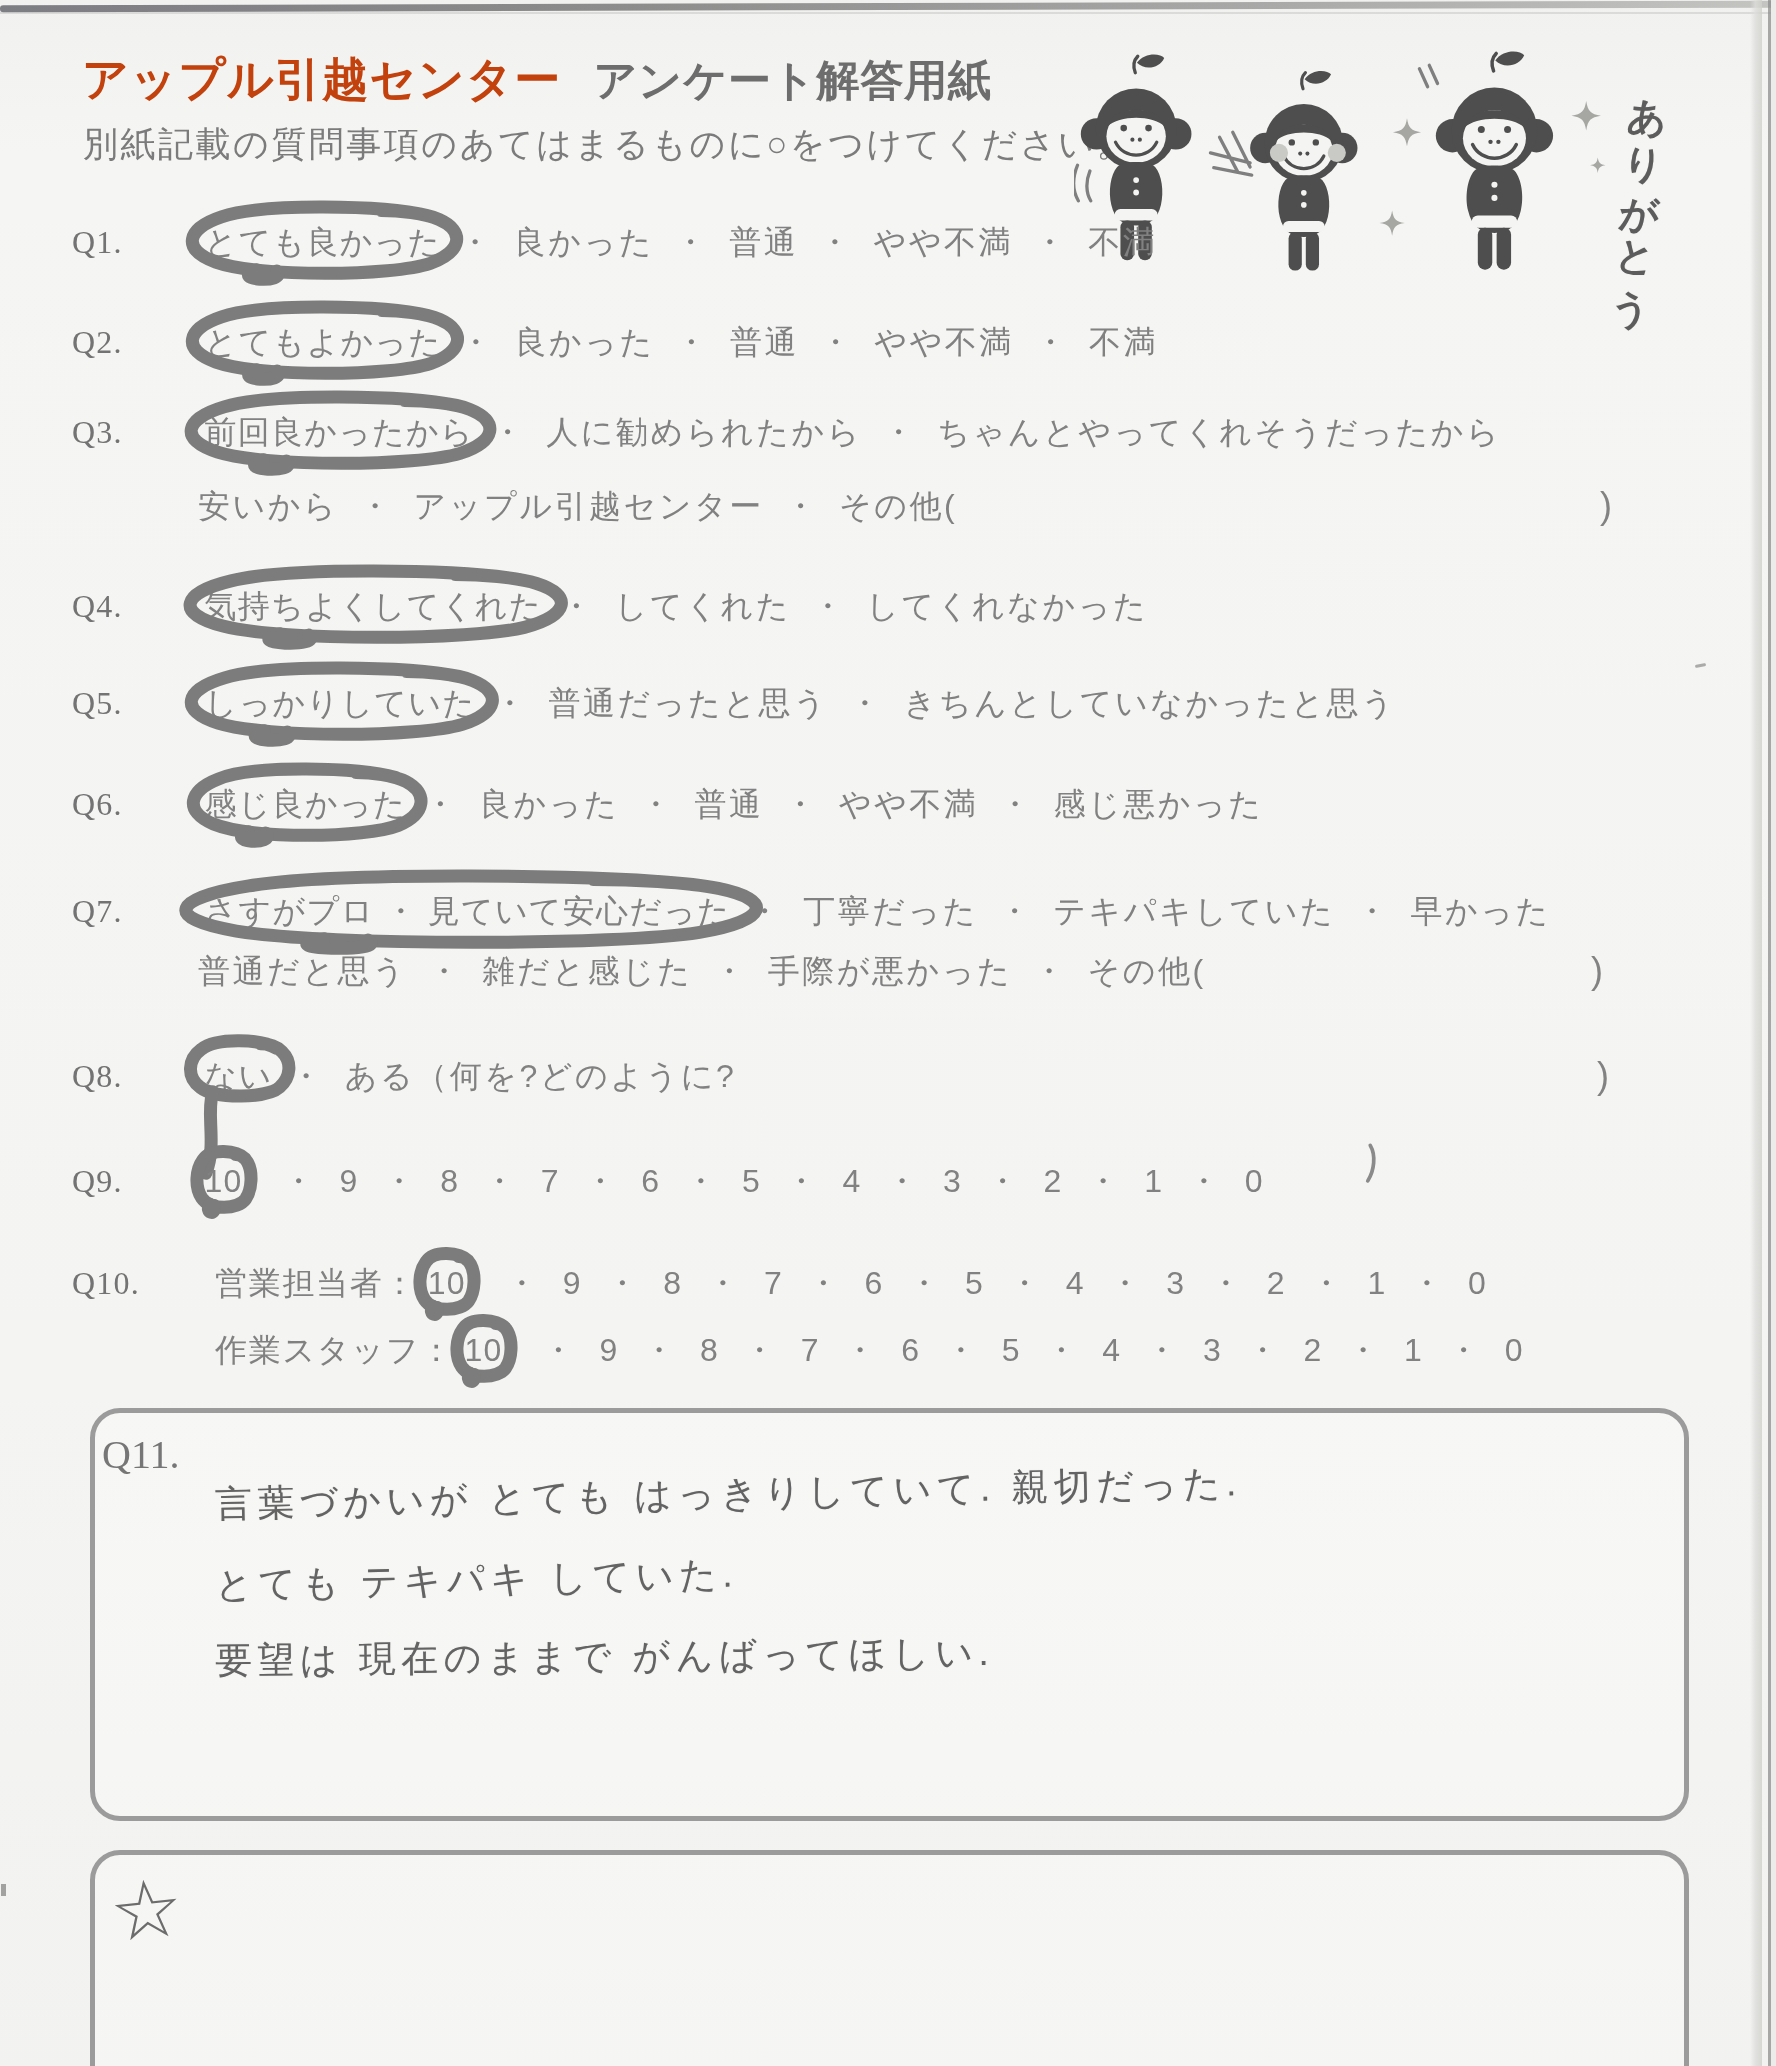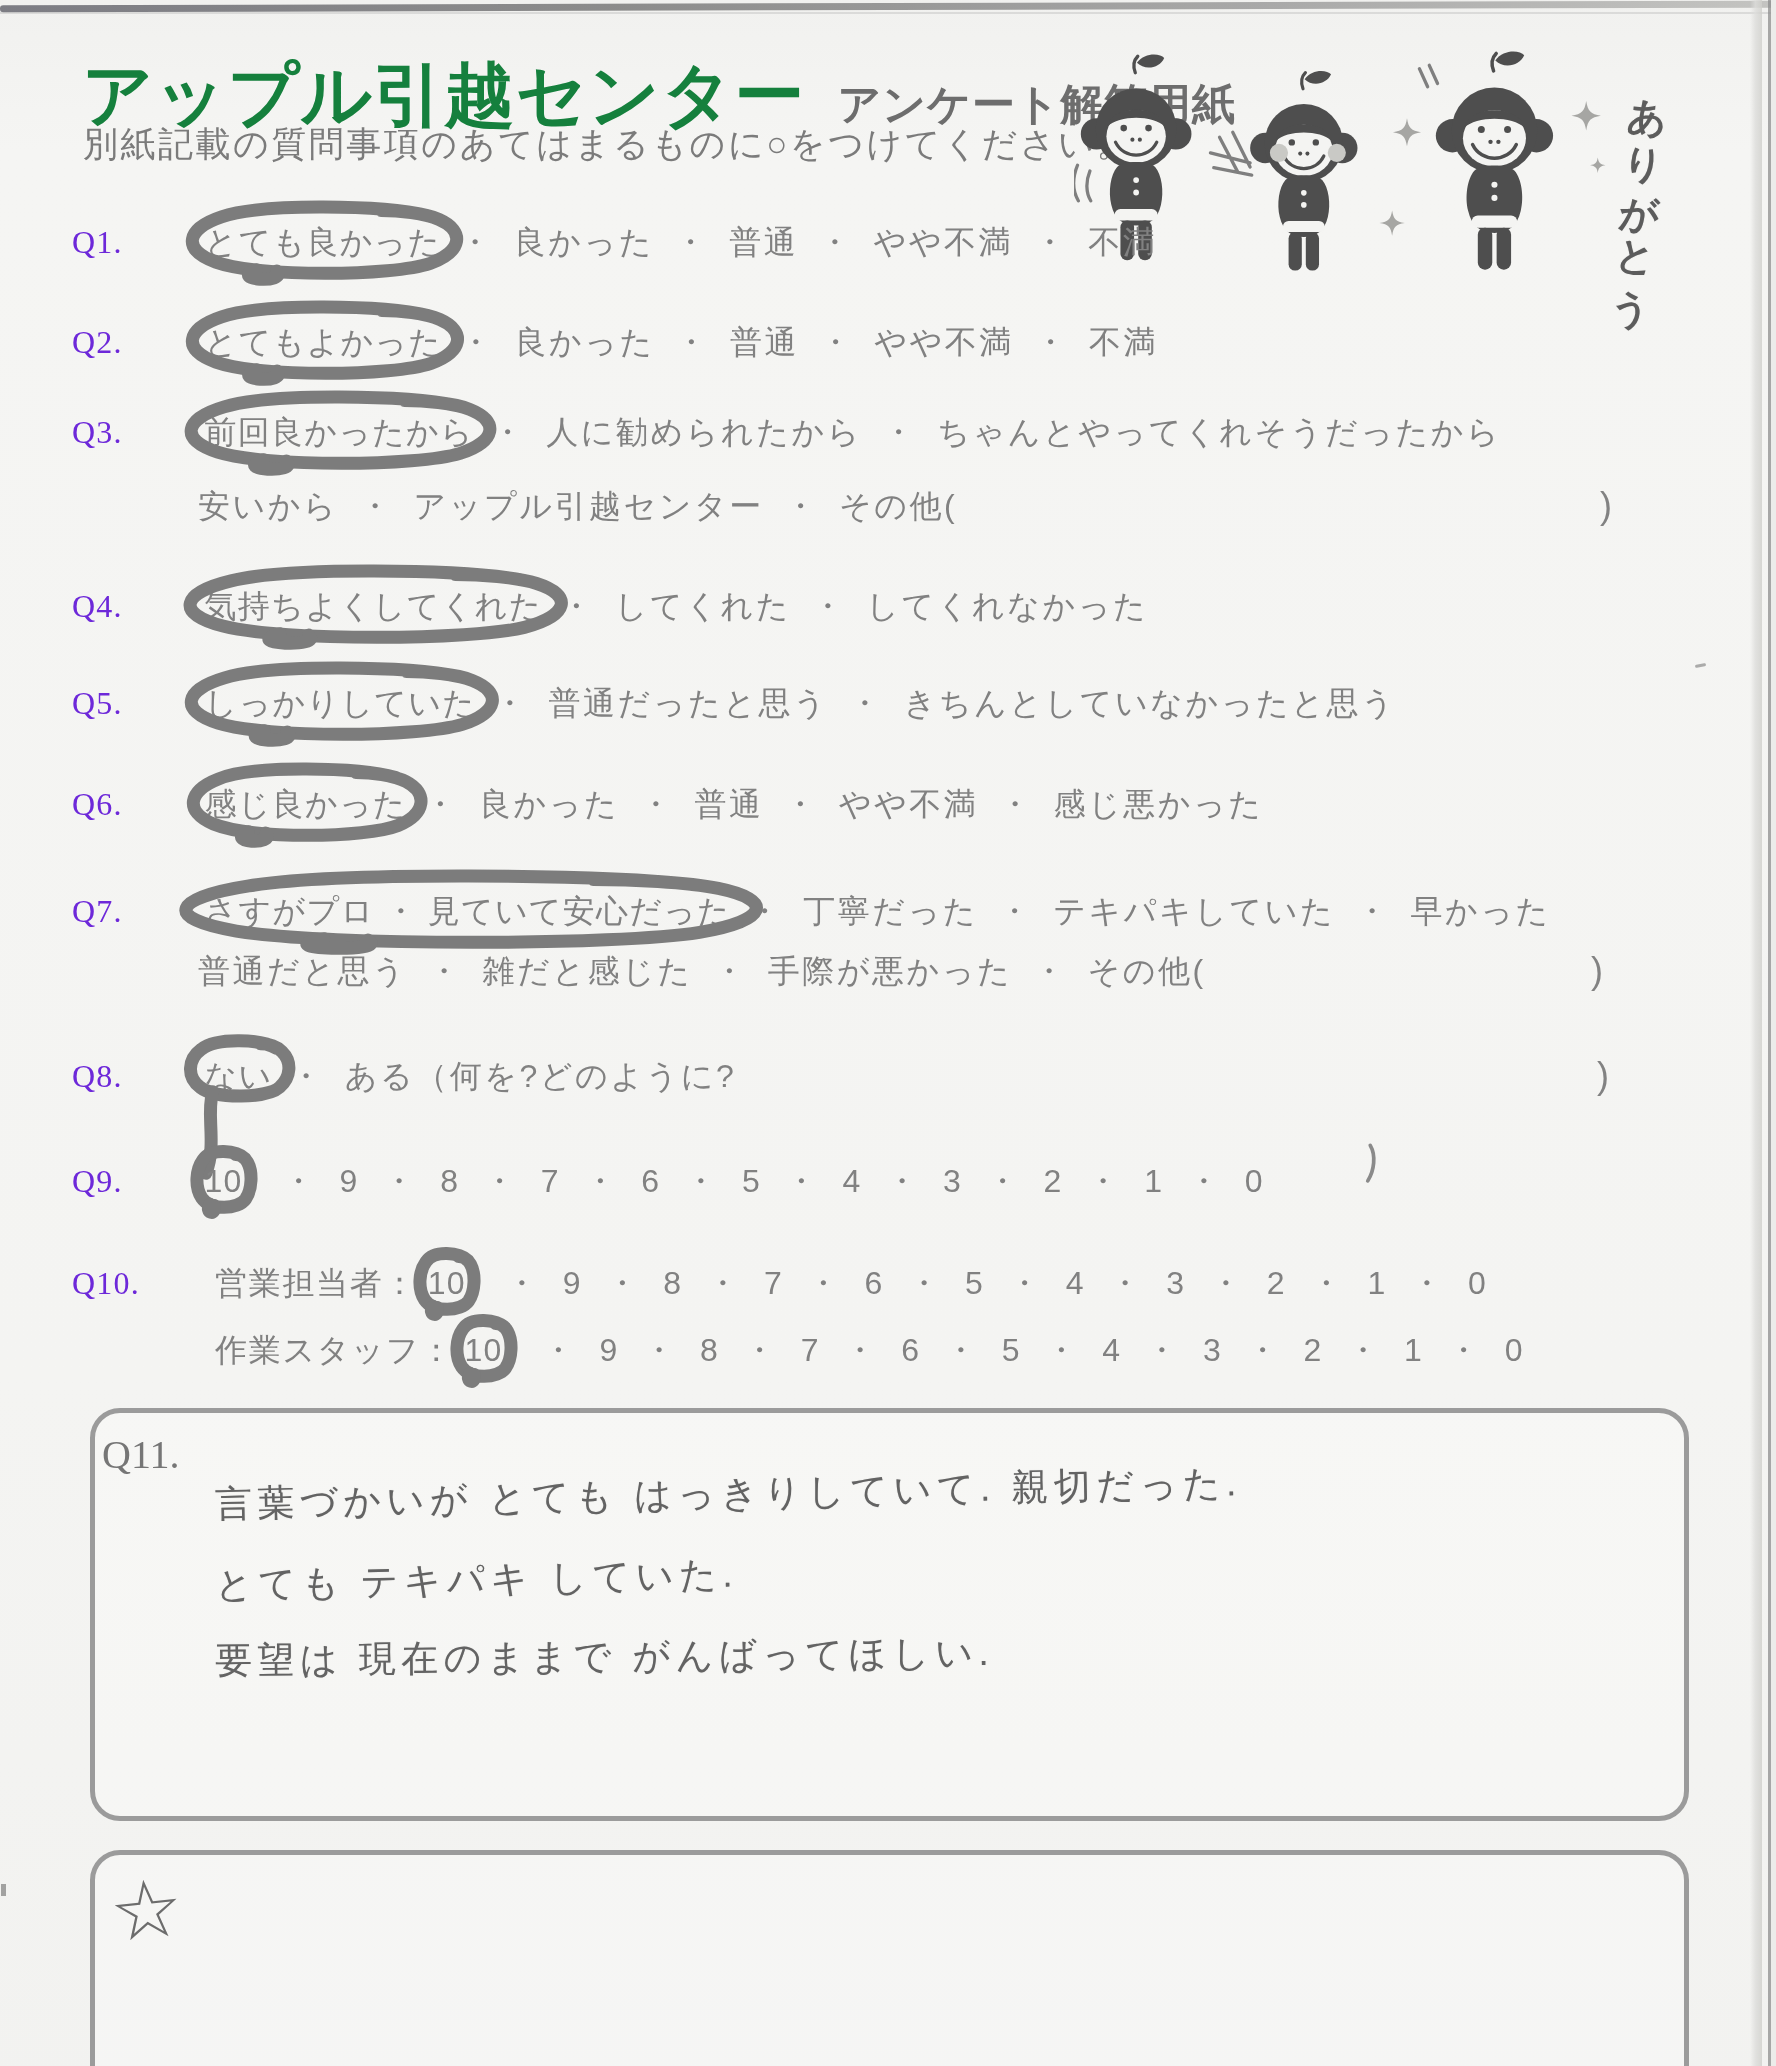--- a/index.html
+++ b/index.html
@@ -14,28 +14,28 @@
     background:linear-gradient(90deg,#565660 0%,#6a6a6a 35%,#8f8f8f 70%,#b5b5b2 100%);border-radius:3.3px;}
   .scan-top2{left:0;top:12.4px;width:100%;height:1.7px;opacity:.18;background:#777;}
   .scan-band{left:1750px;top:0;width:12.4px;height:100%;opacity:.8;
     background:linear-gradient(90deg,rgba(216,216,212,0) 0%,#dddddb 45%,#cfcfcb 100%);}
   .scan-line{left:1768px;top:0;width:2.5px;height:100%;background:#8e8e8e;opacity:.75;}
   .scan-edge{left:1771px;top:0;width:5.8px;height:100%;background:#ececea;}
   .mark1{left:1695px;top:664px;width:10.7px;height:2.9px;background:#7a7a7a;opacity:.6;transform:rotate(-10deg);border-radius:1.7px;}
   .mark2{left:0.8px;top:1884px;width:5px;height:12.4px;background:#5e5e5e;opacity:.55;}
   
   .titlebar{left:82px;top:49px;white-space:nowrap;}
-  .title{font-size:70px;font-weight:bold;color:#15803d;letter-spacing:1.2px;}
+  .title{font-size:46px;font-weight:bold;color:#c2410c;letter-spacing:1.2px;}
   .subtitle{font-size:43px;font-weight:bold;color:#6d6d6d;letter-spacing:0.8px;margin-left:32px;}
   .instruction{left:83px;top:121px;font-size:35px;color:#7b7b7b;letter-spacing:2.5px;}
   .thanks{left:1614px;top:71px;writing-mode:vertical-rl;font-size:39px;font-weight:bold;
     color:#4a4a4a;letter-spacing:3.3px;transform:rotate(5deg);}
   
   .qline{position:absolute;white-space:nowrap;font-size:32px;color:#818181;letter-spacing:1.2px;}
-  .qno{display:inline-block;width:126px;font-family:"Liberation Serif",serif;color:#6d28d9;}
+  .qno{display:inline-block;width:126px;font-family:"Liberation Serif",serif;color:#737373;}
   .qno.w10{width:143px;}
   .opts .rest,.rest{margin-left:10.7px;letter-spacing:2.5px;word-spacing:9px;}
   .nums{letter-spacing:7.4px !important;word-spacing:1.7px !important;margin-left:33px;}
   .circ{position:relative;display:inline-block;padding:0 6.6px;}
   .scr{position:absolute;left:-8%;top:-38%;width:116%;height:176%;overflow:visible;
     stroke:#7c7c7c;fill:none;stroke-linecap:round;}
   .scr path{stroke-width:13px;}
   .scrt{height:330%;top:-40%;left:-20%;width:140%;}
   .q10label{margin-right:4px;letter-spacing:1.7px;}
   .cp{position:absolute;font-size:36px;color:#828282;}

